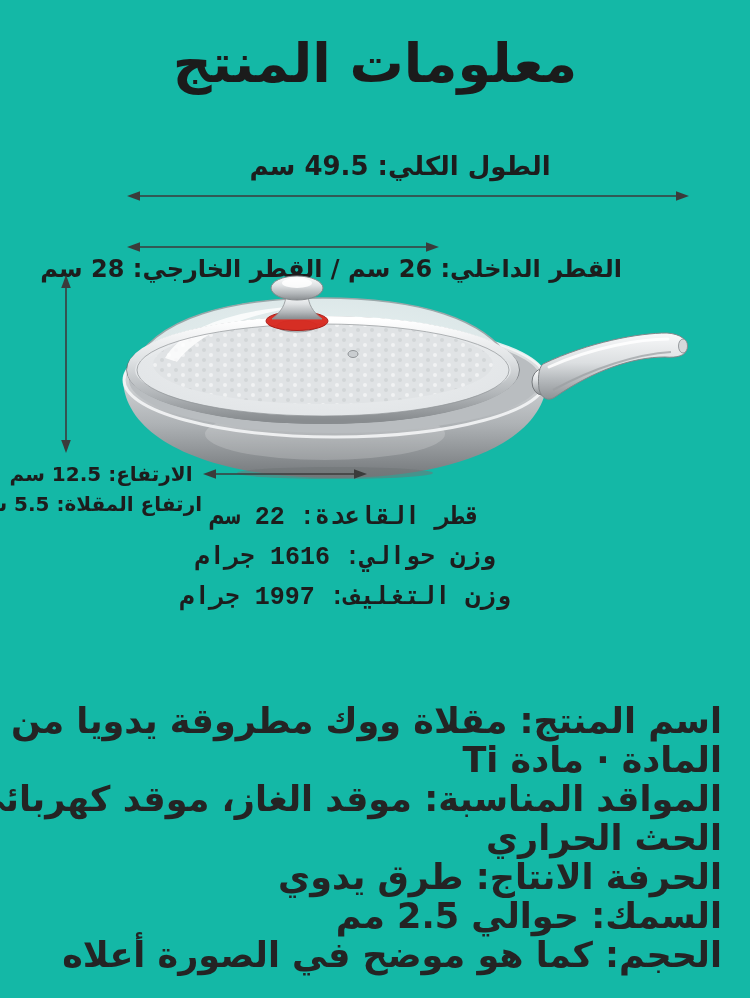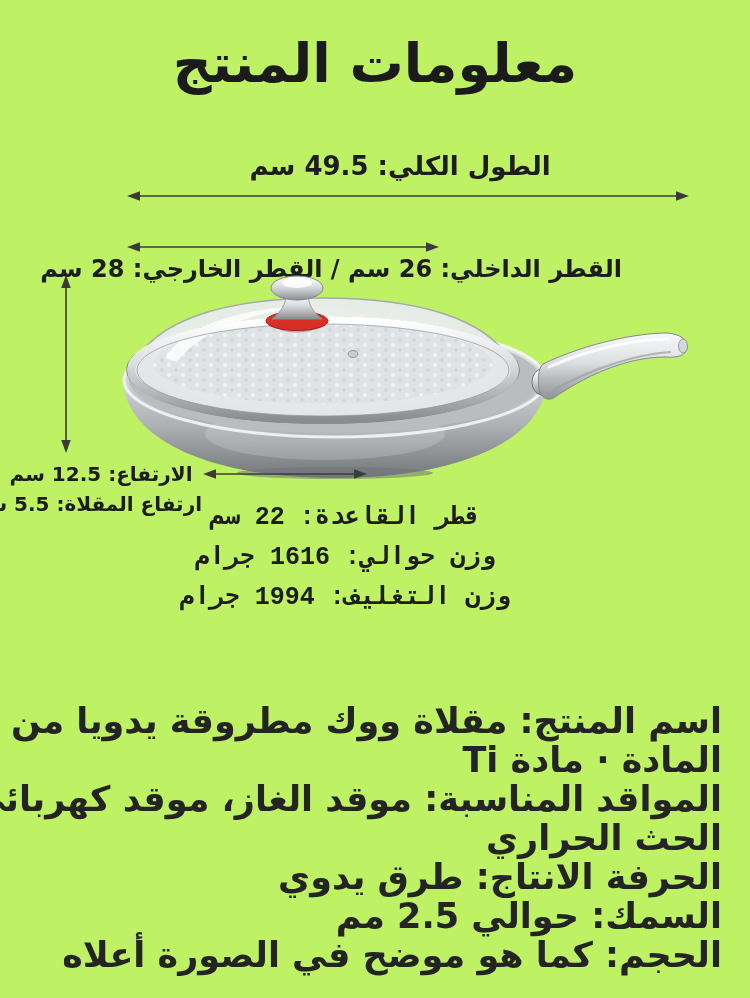--- a/index.html
+++ b/index.html
@@ -1,17 +1,17 @@
 <!DOCTYPE html>
 <html lang="ar"><head>
 <meta charset="utf-8">
 <style>
   html,body{margin:0;padding:0;background:#ffffff;}
   .page{
-    position:relative;width:750px;height:998px;background:#bef264;overflow:hidden;
+    position:relative;width:750px;height:998px;background:#14b8a6;overflow:hidden;
     font-family:"DejaVu Sans", sans-serif;color:#1d1d1d;
   }
   .title{
     position:absolute;top:32px;left:0;right:0;text-align:center;
     font-size:54px;font-weight:bold;color:#1b1b1b;white-space:nowrap;direction:rtl;
   }
   .dim-label{
     position:absolute;font-weight:bold;color:#1d1d1d;text-align:center;
     white-space:nowrap;direction:rtl;
   }
@@ -131,21 +131,21 @@
 
   <svg class="arrow" style="left:202px;top:466px;" width="166" height="16" viewBox="0 0 166 16">
     <line x1="12" y1="8" x2="154" y2="8" stroke="#3b3b3b" stroke-width="1.6"></line>
     <polygon points="1,8 14,3.2 14,12.8" fill="#3b3b3b"></polygon>
     <polygon points="165,8 152,3.2 152,12.8" fill="#3b3b3b"></polygon>
   </svg>
 
   <div class="stats">
     <div>قطر القاعدة: 22 سم</div>
     <div>وزن حوالي: 1616 جرام</div>
-    <div>وزن التغليف: 1994 جرام</div>
+    <div>وزن التغليف: 1997 جرام</div>
   </div>
 
   <div class="specs">
     <div>اسم المنتج: مقلاة ووك مطروقة يدويا من التيتانيوم</div>
     <div>المادة · مادة Ti</div>
     <div>المواقد المناسبة: موقد الغاز، موقد كهربائي، مواقد</div>
     <div>الحث الحراري</div>
     <div>الحرفة الانتاج: طرق يدوي</div>
     <div>السمك: حوالي 2.5 مم</div>
     <div>الحجم: كما هو موضح في الصورة أعلاه</div>

